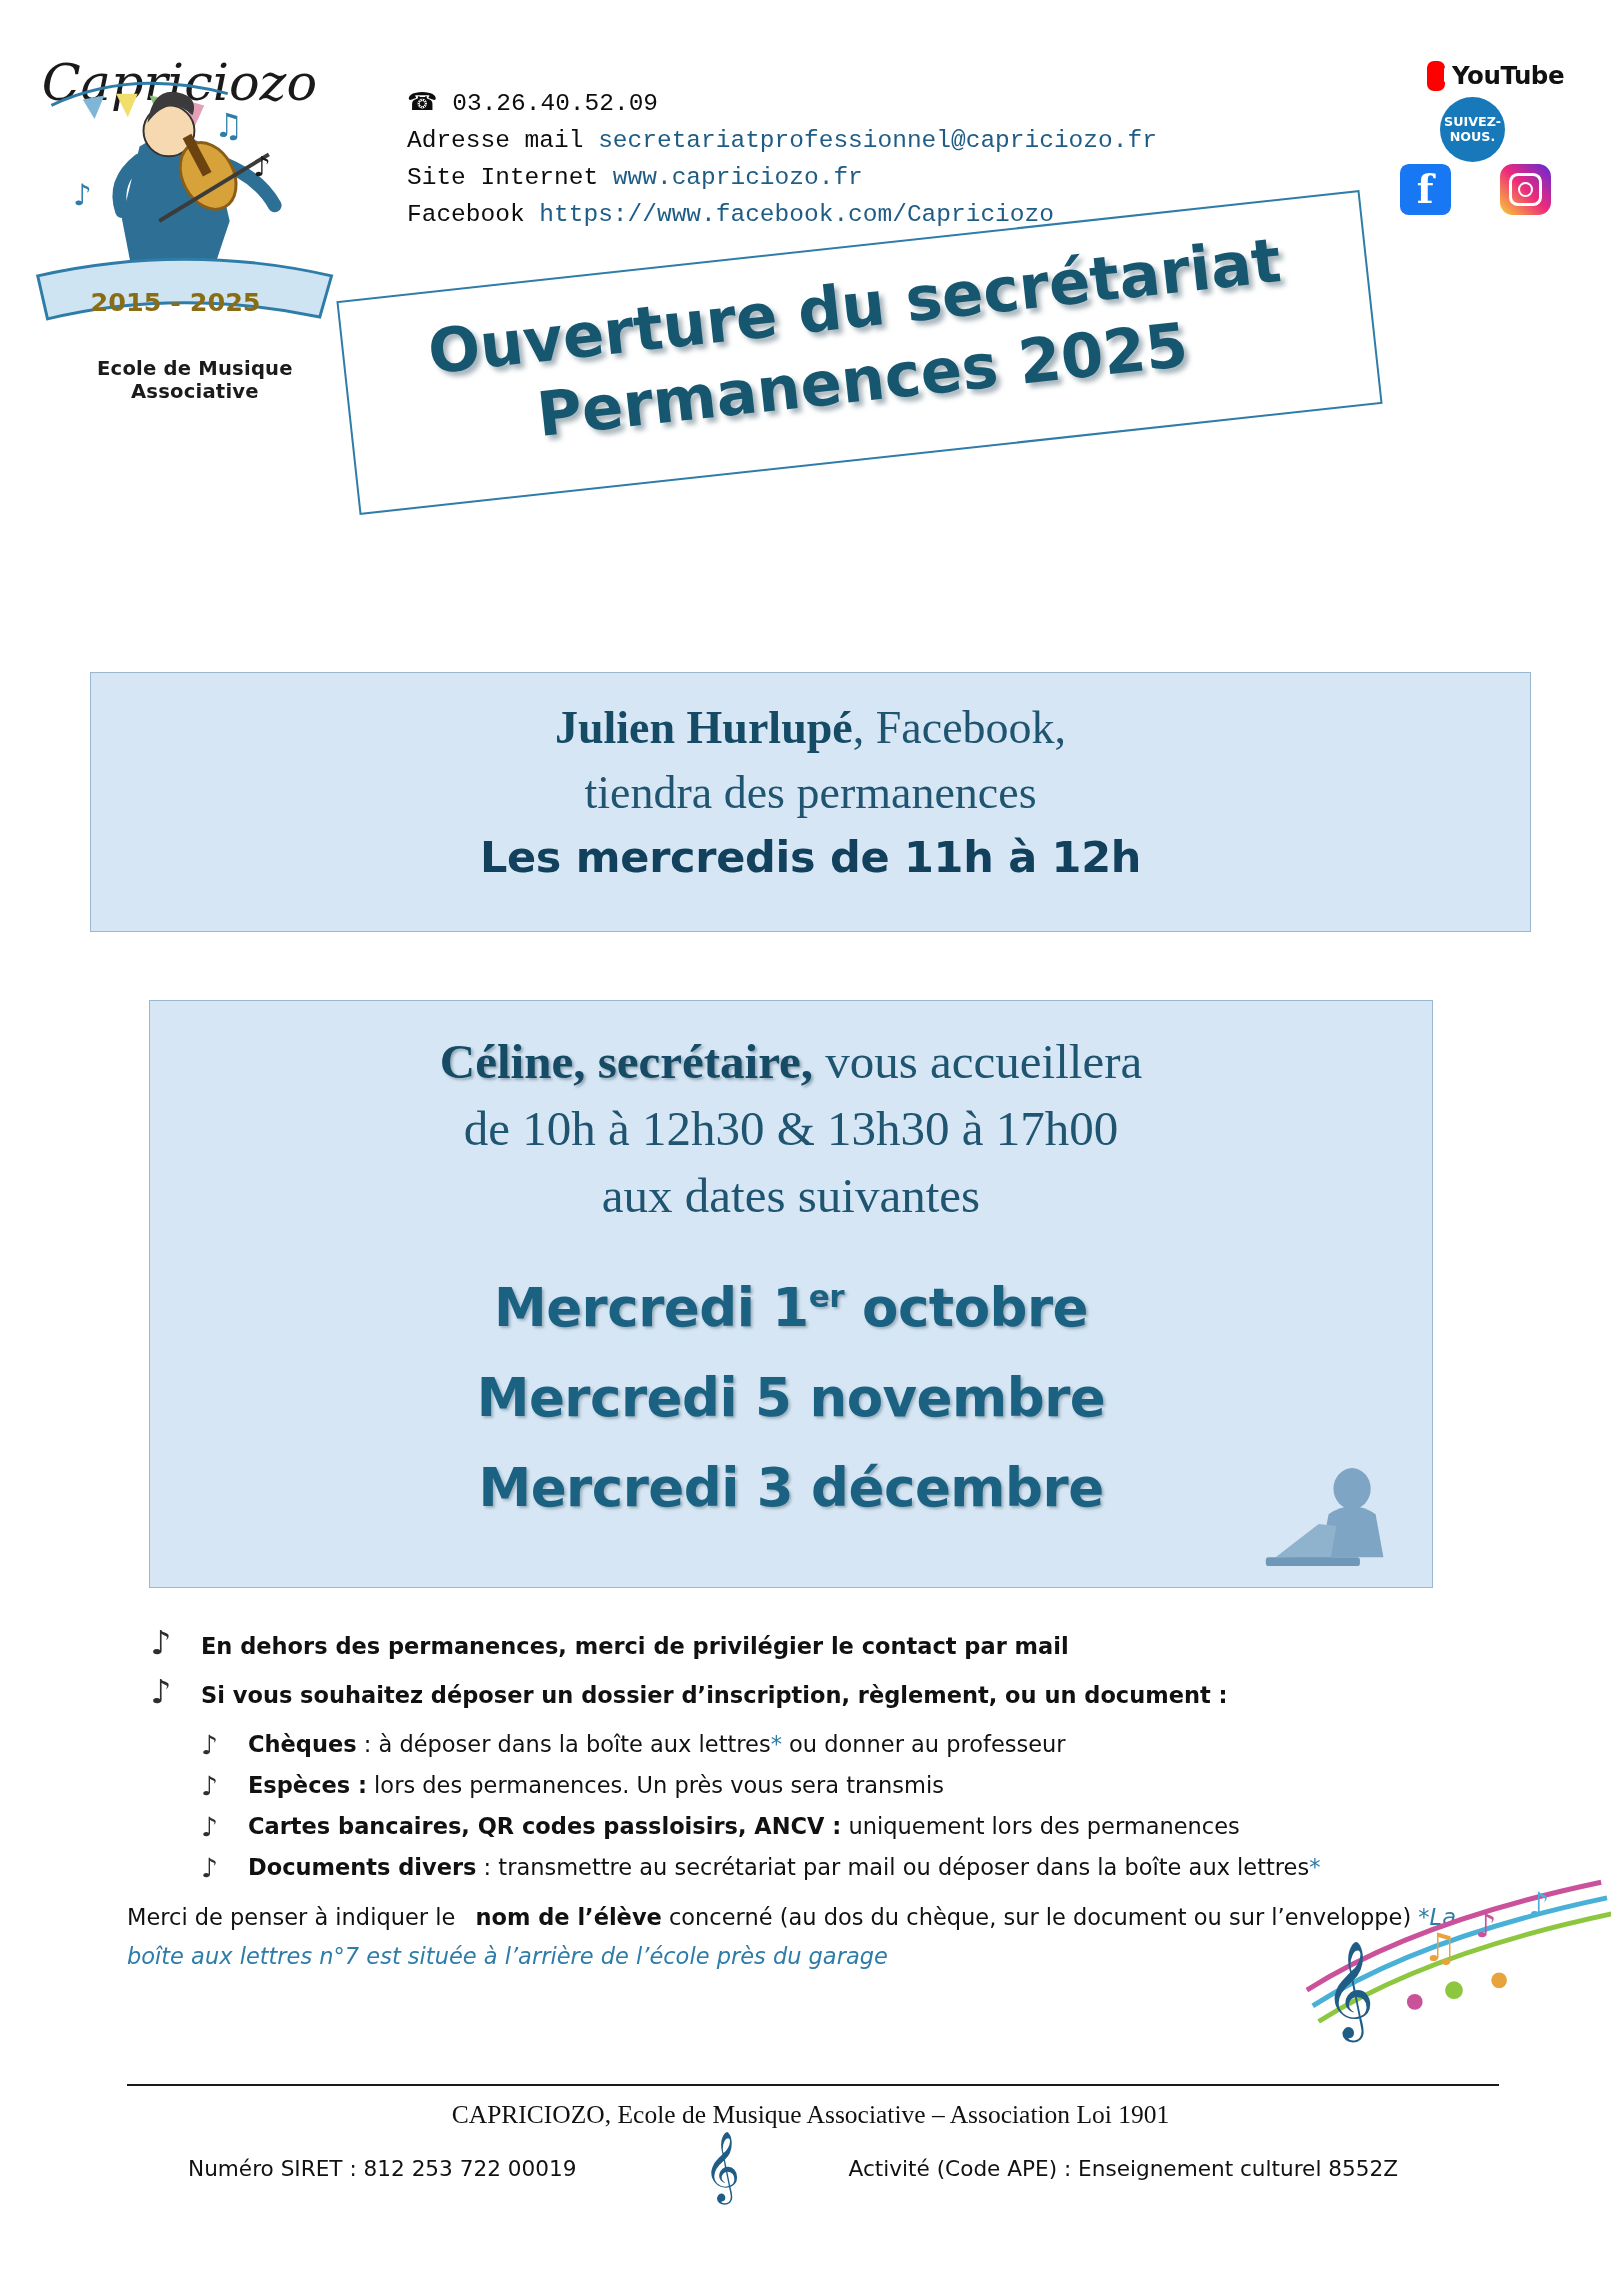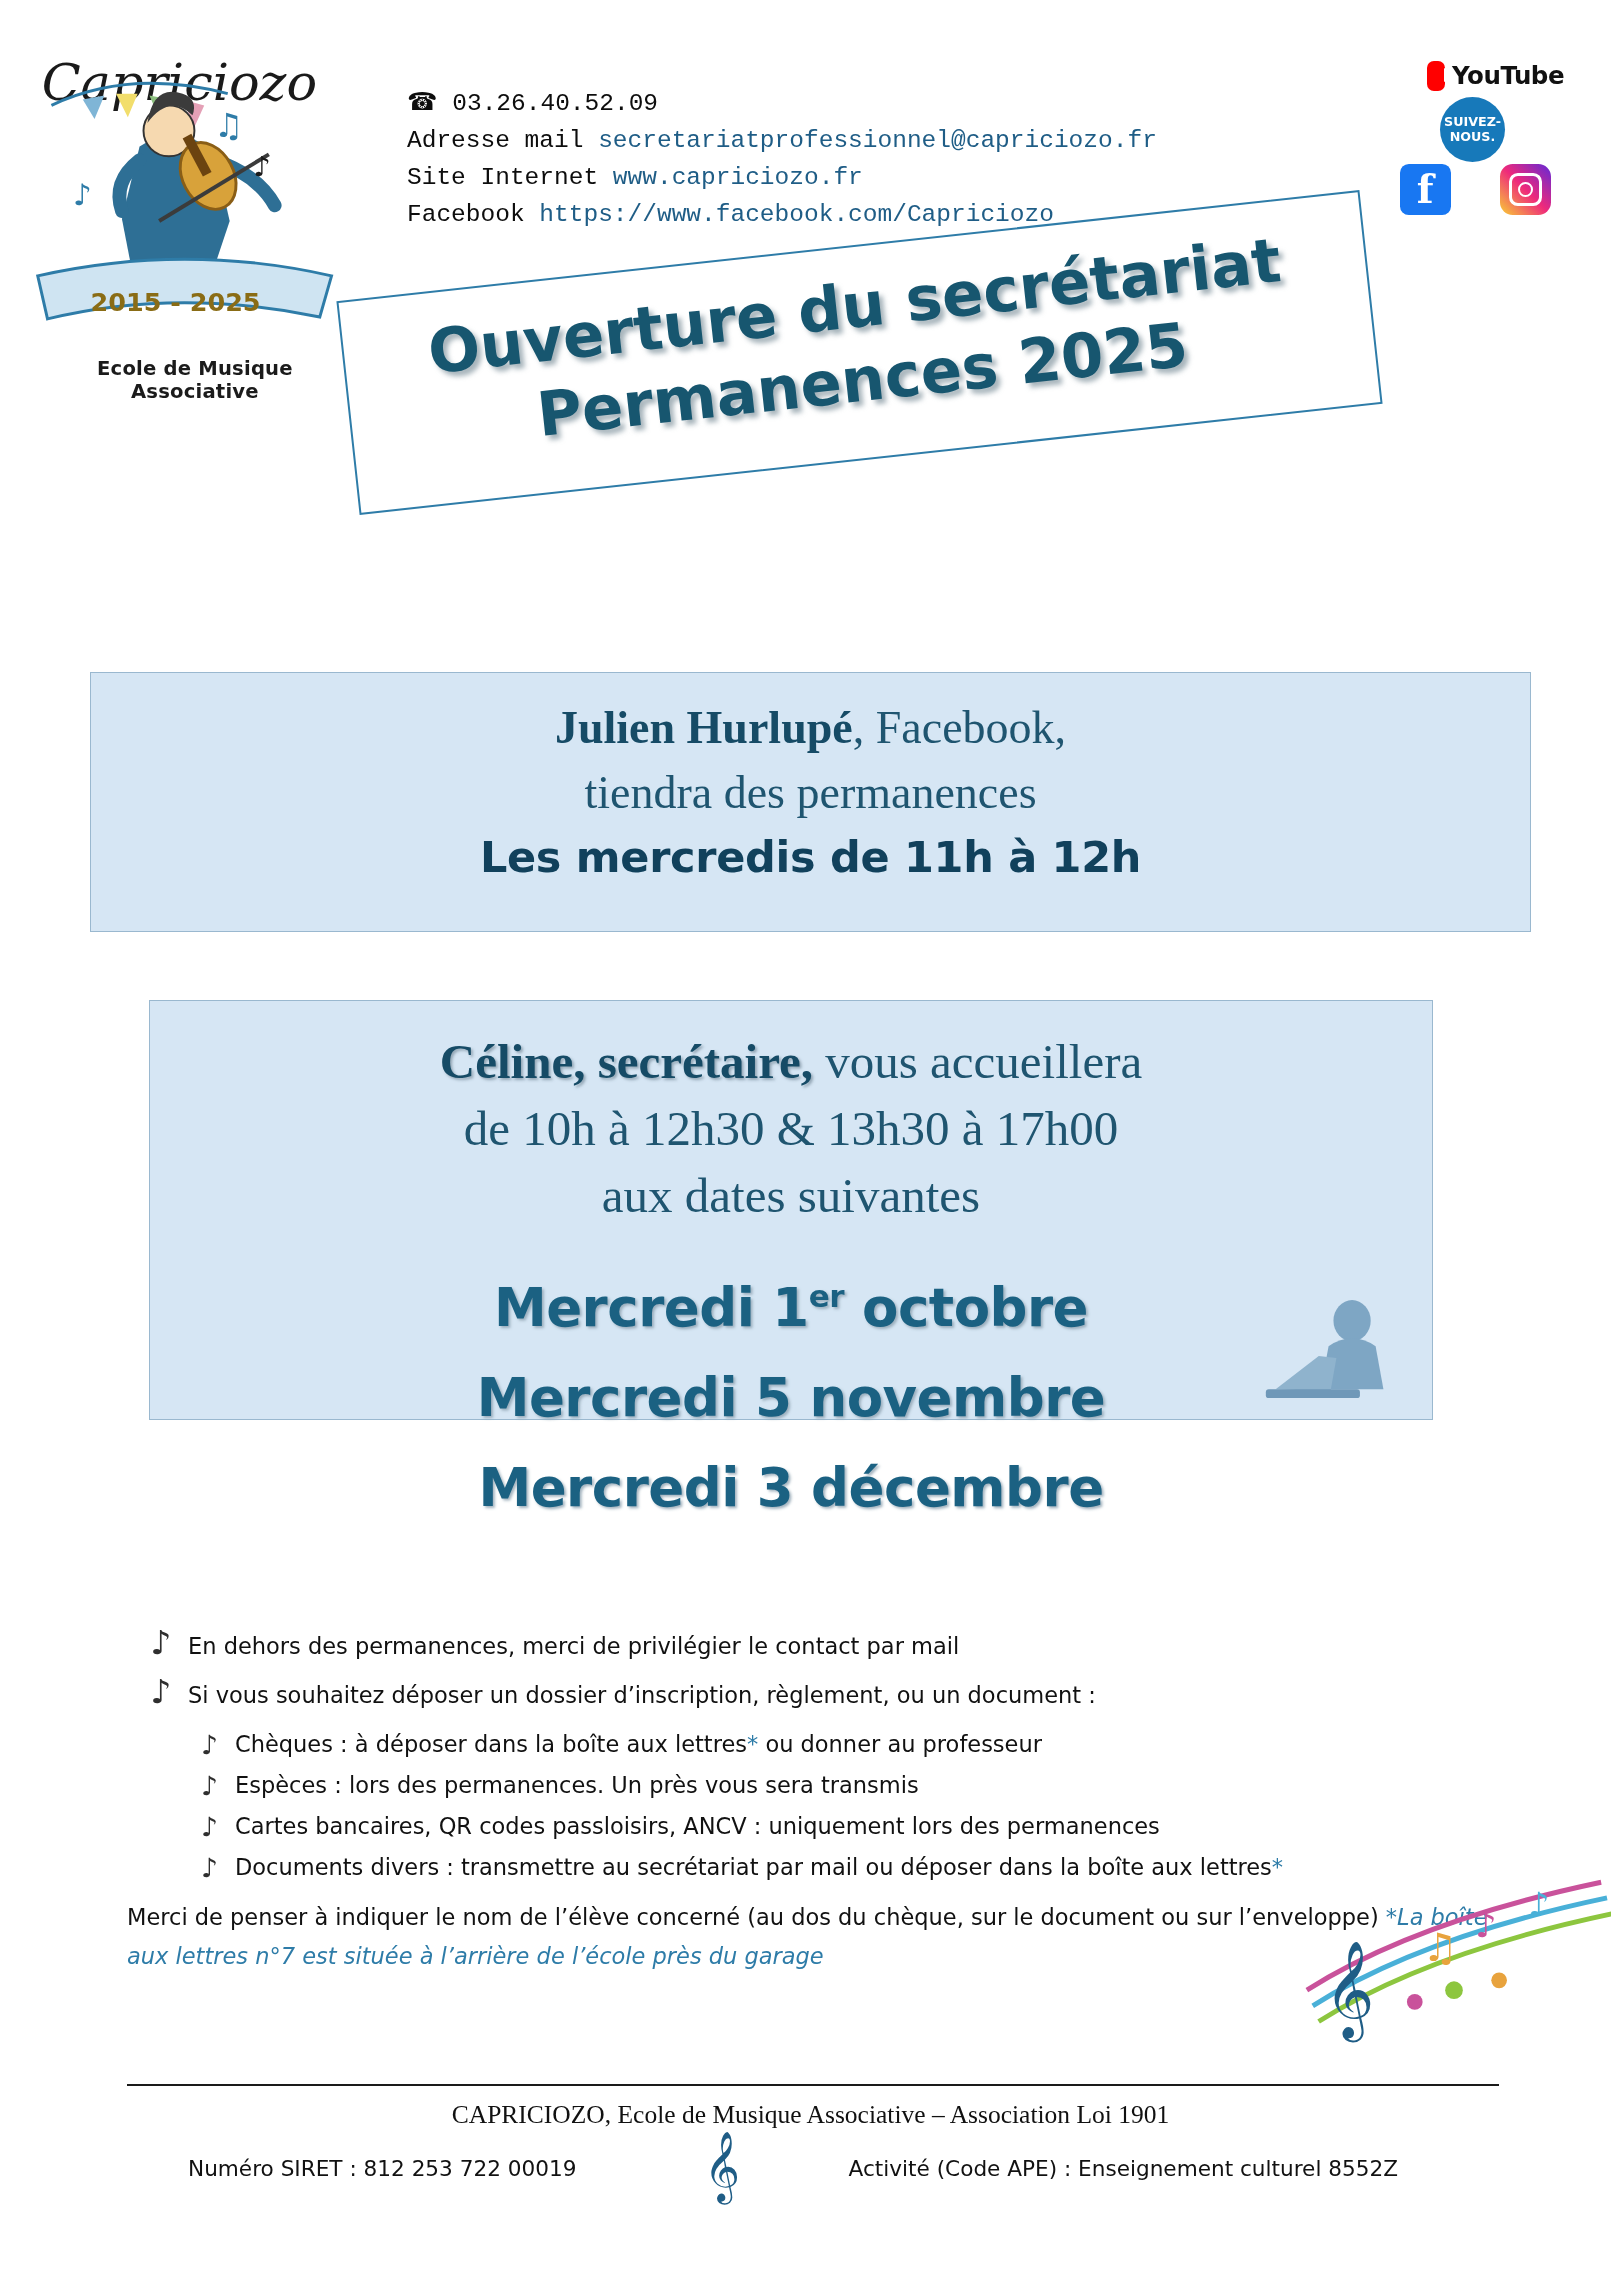--- a/index.html
+++ b/index.html
@@ -213,21 +213,21 @@
     color: #11415c;
     line-height: 65px;
     letter-spacing: -0.3px;
   }
 
   
   #box-secretary {
     left: 149px;
     top: 1000px;
     width: 1284px;
-    height: 420px;
+    height: 588px;
   }
   .sec-inner {
     position: absolute;
     left: 0; top: 27.4px;
     width: 100%;
     text-align: center;
   }
   .sec-l1 {
     font-family: "Liberation Serif", serif;
     font-size: 49px;
@@ -292,21 +292,21 @@
     top: -3.9px;
     font-family: "DejaVu Sans", sans-serif;
     font-size: 33px;
     color: #2f2f2f;
   }
   .note-row.sub .note-icon {
     left: 74px;
     top: 0px;
     font-size: 26.5px;
   }
-  .bold { font-weight: normal; }
+  .bold { font-weight: bold; margin-left: 13px; }
   .star { color: #2e7ca8; }
   .note-foot {
     margin-top: 11.8px;
     line-height: 39px;
     font-size: 22.5px;
   }
   .note-foot .ital { font-style: italic; }
 
   .music-deco {
     position: absolute;

